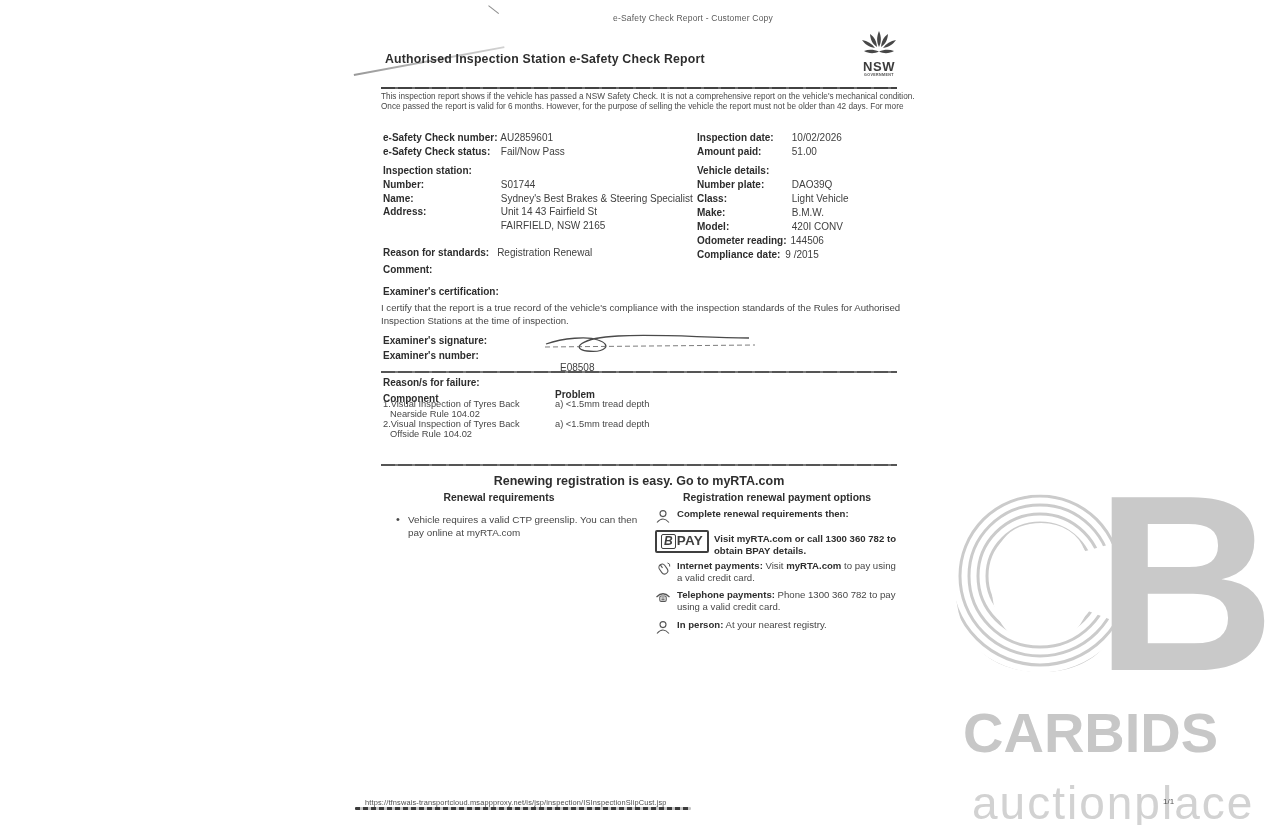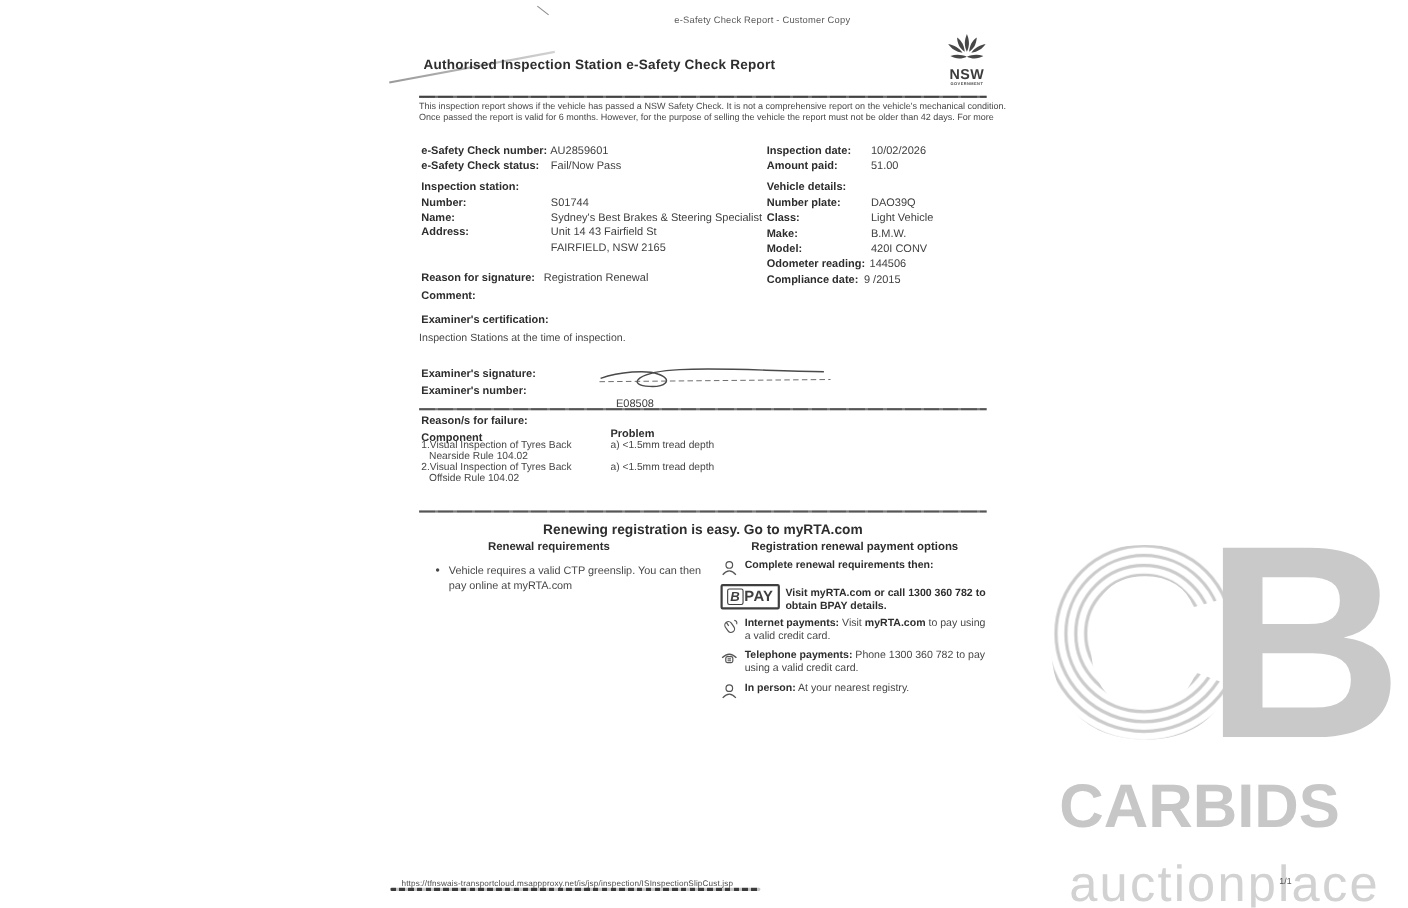--- a/index.html
+++ b/index.html
@@ -233,28 +233,29 @@
       </div>
       <div class="row">
         <span class="lbl" style="width:auto;margin-right:4px;">Odometer reading:</span><span class="val">144506</span>
       </div>
       <div class="row">
         <span class="lbl" style="width:auto;margin-right:5px;">Compliance date:</span><span class="val">9 /2015</span>
       </div>
     </div>
 
     <div class="abs reason-row row w115">
-      <span class="lbl" style="width:auto;margin-right:8px;">Reason for signature:</span><span class="val">Registration Renewal</span>
+      <span class="lbl" style="width:auto;margin-right:8px;">Reason for standards:</span><span class="val">Registration Renewal</span>
     </div>
     <div class="abs comment-row row">
       <span class="lbl">Comment:</span>
     </div>
 
     <div class="abs cert-heading sec-heading">Examiner's certification:</div>
     <div class="abs cert-text">
+      <div>I certify that the report is a true record of the vehicle's compliance with the inspection standards of the Rules for Authorised</div>
       <div>Inspection Stations at the time of inspection.</div>
     </div>
     <div class="abs sig-label row">
       <span class="lbl">Examiner's signature:</span>
     </div>
     <div class="abs sig-svg">
       <svg width="218" height="28" viewBox="0 0 218 28">
         <path d="M3 16 C20 10 45 8 55 12 C70 17 62 25 44 23 C28 21 36 10 75 8 C112 6 150 9 206 10" stroke="#4a4a4a" stroke-width="1.3" fill="none"></path>
         <line x1="2" y1="19" x2="212" y2="17" stroke="#5a5a5a" stroke-width="0.8" stroke-dasharray="5 3"></line>
       </svg>

